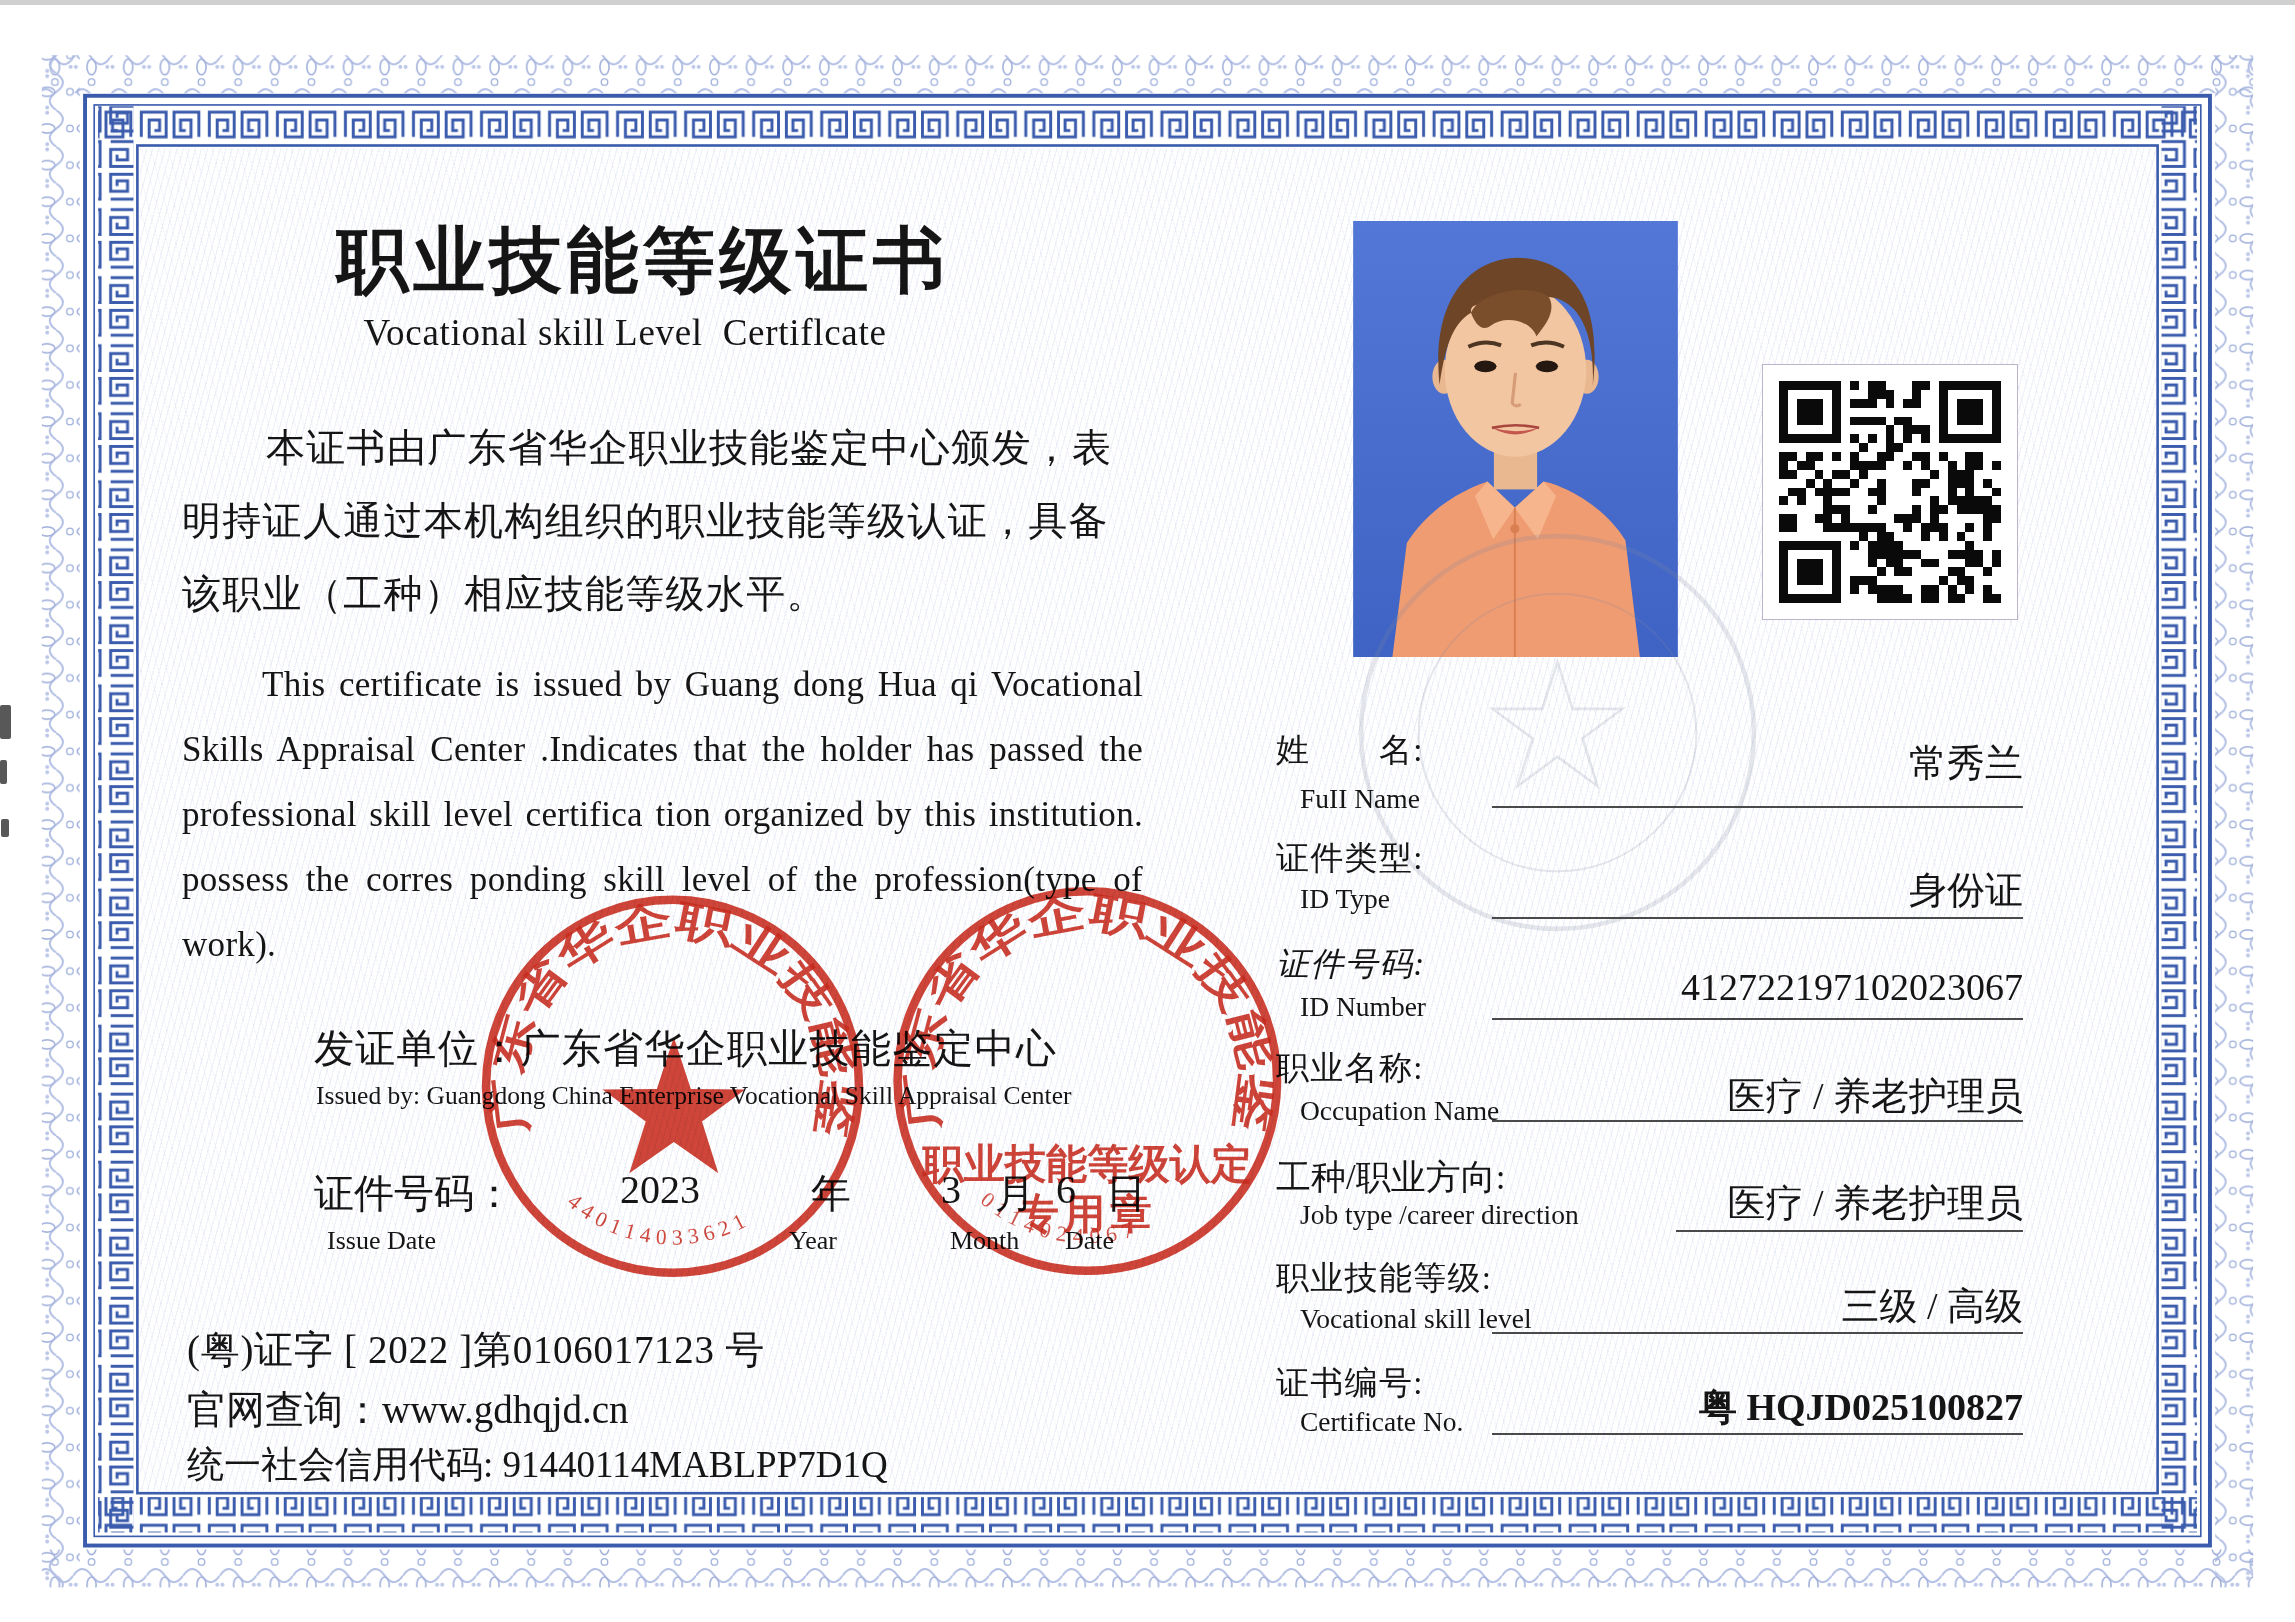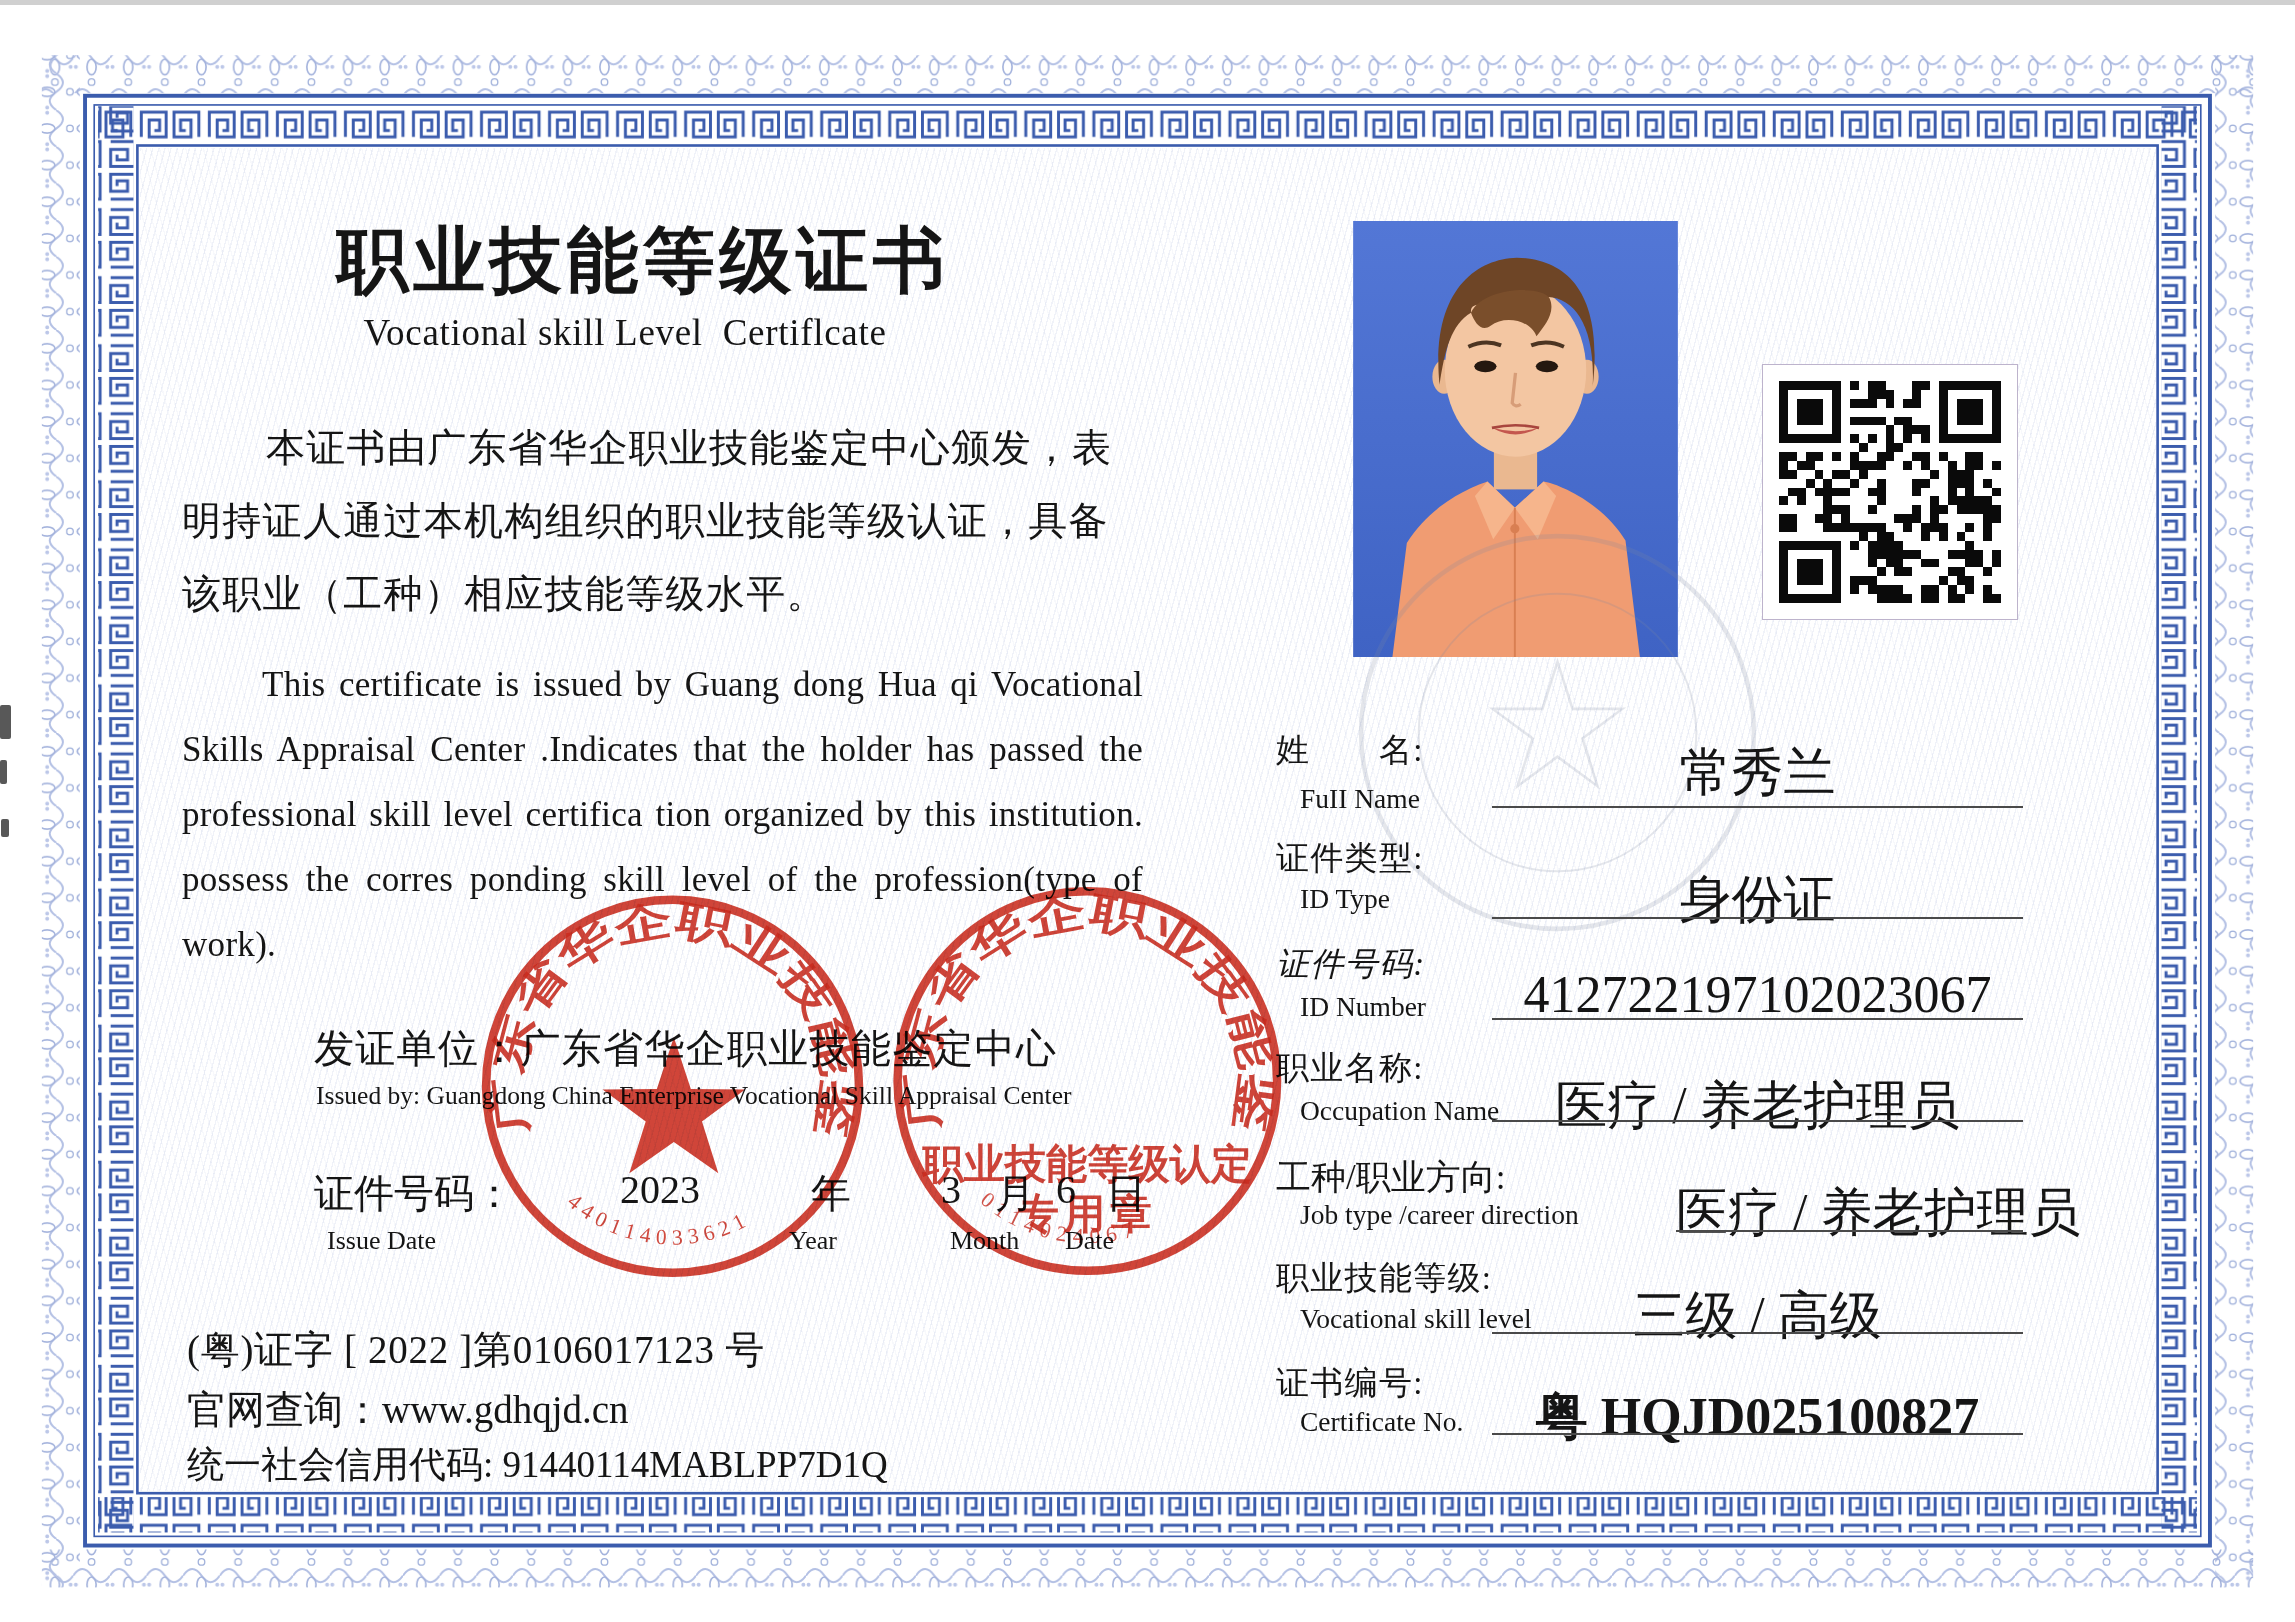--- a/index.html
+++ b/index.html
@@ -34,21 +34,21 @@
   .website{left:187px;top:1383px;font-size:39px;}
   .credit{left:187px;top:1440px;font-size:37px;}
   .latin{font-family:"Liberation Serif","DejaVu Serif",serif;}
   
   .photo-box{left:1353px;top:221px;width:325px;height:436px;}
   .qr-box{left:1762px;top:364px;width:254px;height:254px;background:#fff;border:1.3px solid #bdb3cc;
           display:flex;align-items:center;justify-content:center;}
   .field-label{left:1276px;font-size:33px;letter-spacing:1.3px;white-space:nowrap;}
   .field-label.small{font-size:35px;letter-spacing:0;}
   .field-en{left:1292px;font-size:27.5px;white-space:nowrap;margin-left:8px;}
-  .field-value{left:1492px;width:531px;text-align:center;font-size:52px;white-space:nowrap;}
+  .field-value{left:1492px;width:531px;text-align:right;font-size:38px;white-space:nowrap;}
   .field-line{left:1492px;width:531px;height:0;border-bottom:2px solid #4a4a4a;}
   .fl5{left:1676px;width:347px;}
   .fv5{left:1676px;width:347px;}
   
   .emboss{left:1348px;top:523px;width:419px;height:419px;opacity:.20;}
   
   svg.stamps{left:0;top:0;mix-blend-mode:multiply;}
   svg text{font-family:"Liberation Serif","DejaVu Serif",serif;}
 </style>
 </head>

